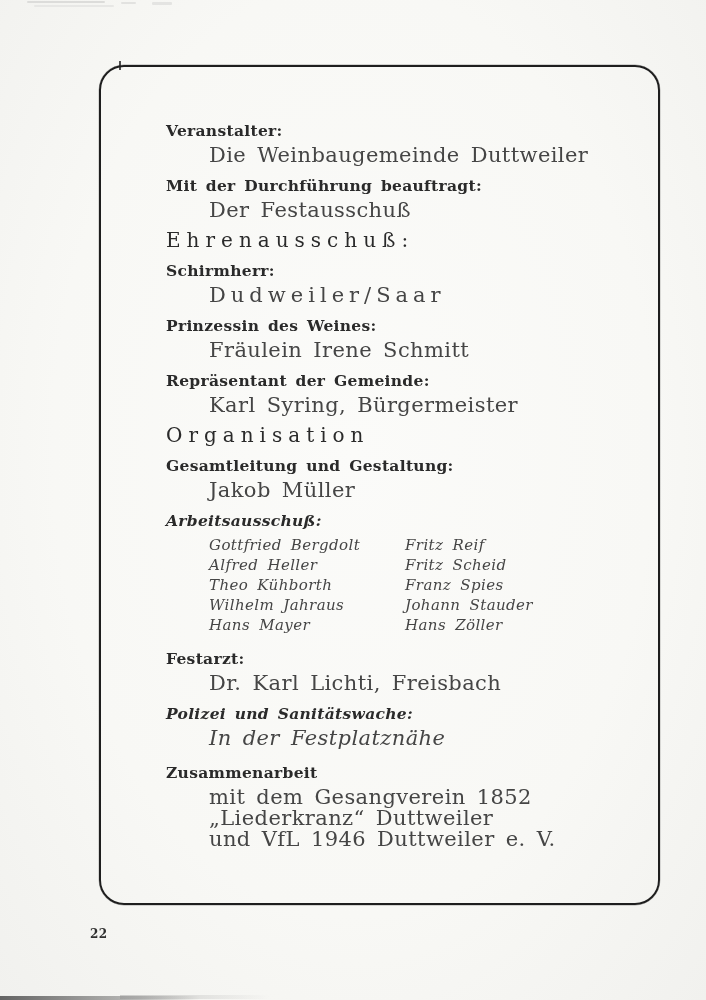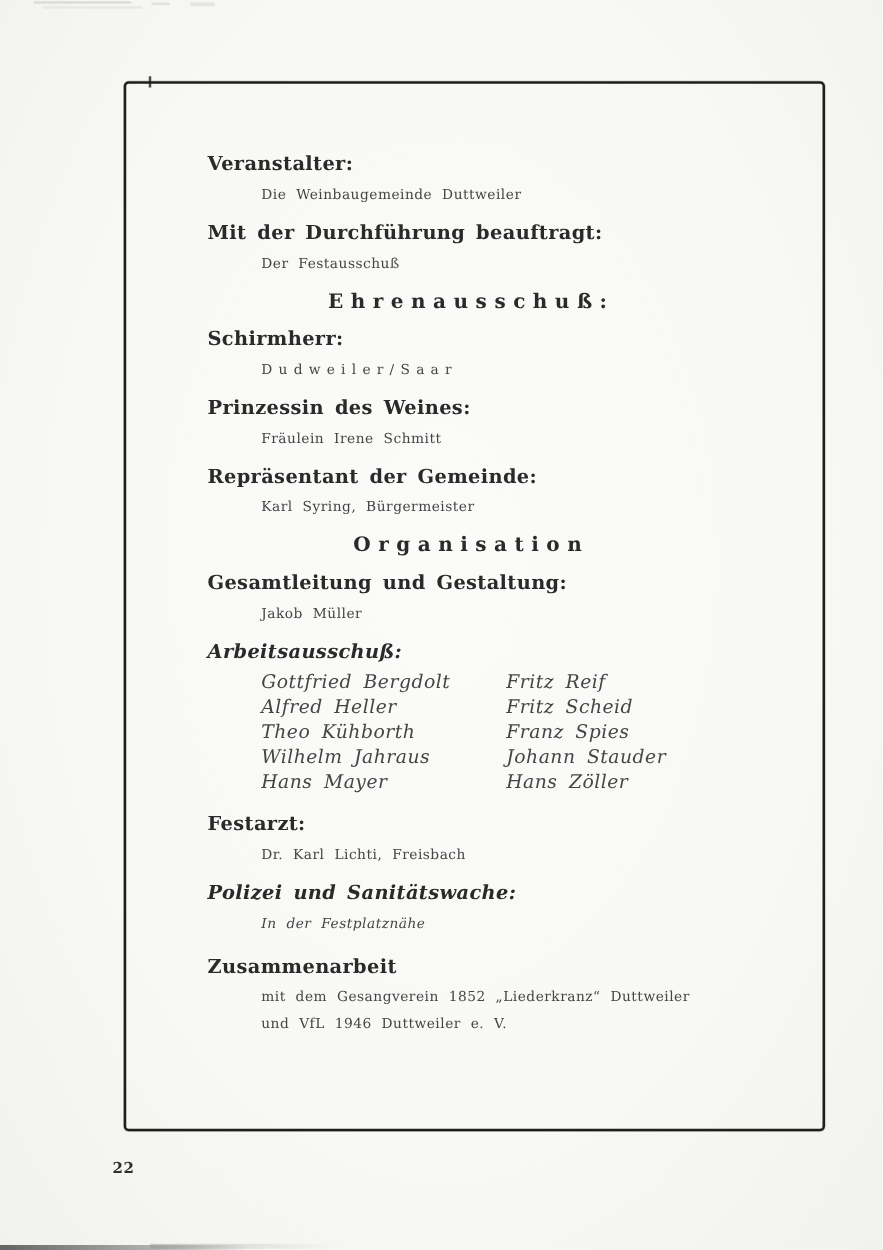--- a/index.html
+++ b/index.html
@@ -24,43 +24,43 @@
   .d4{left:152px;top:2px;width:20px;height:3px;background:#e4e4e2;}
   
   .scan-smudge-a{position:absolute;left:0;bottom:0;width:200px;height:4px;
     background:linear-gradient(to right, rgba(75,75,75,.85), rgba(120,120,120,.45) 70%, rgba(150,150,150,0));}
   .scan-smudge-b{position:absolute;left:120px;bottom:1px;width:150px;height:4px;
     background:linear-gradient(to right, rgba(140,140,140,.4), rgba(160,160,160,0));}
 
   .frame{
     position:absolute;left:99px;top:65px;width:561px;height:840px;
     border:2.5px solid var(--frame-border);
-    border-radius:4px;
+    border-radius:25px;
     box-sizing:border-box;
     box-shadow:0 0 0 .4px rgba(30,30,30,.35);
   }
   
   .frame-tick{position:absolute;left:119px;top:61px;width:2px;height:9px;background:#4d4d4d;}
 
   .content{padding:53px 40px 0 65px;}
 
   .entry{margin:0 0 9px 0;}
   .entry.mb-lg{margin-bottom:13px;font-style:italic;}
   .entry-heading{
     margin:0 0 4px 0;font-size:15.5px;font-weight:bold;line-height:21px;
     color:var(--heading-ink);letter-spacing:.3px;word-spacing:3px;
   }
   .line{
-    margin:0 0 0 43px;font-size:11px;line-height:21px;color:var(--body-ink);
+    margin:0 0 0 43px;font-size:21px;line-height:21px;color:var(--body-ink);
     letter-spacing:.4px;word-spacing:4px;
   }
   .letterspaced{letter-spacing:5px;}
   .center-head{
-    margin:8px 0 9px 0;text-align:center;padding-right:30px;
-    font-size:16px;font-weight:bold;line-height:21px;color:var(--heading-ink);
+    margin:8px 0 9px 0;padding-right:30px;
+    font-size:20px;font-weight:normal;line-height:21px;color:var(--heading-ink);
     letter-spacing:6px;
   }
   .cols{display:flex;margin-left:43px;}
   .col{width:196px;}
   .col .name{margin:0;font-size:15px;line-height:20px;color:var(--body-ink);
     letter-spacing:.4px;word-spacing:4px;}
   .page-number{
     position:absolute;left:90px;top:927px;
     font-size:12px;font-weight:bold;color:#2f2f2f;letter-spacing:.5px;
   }

